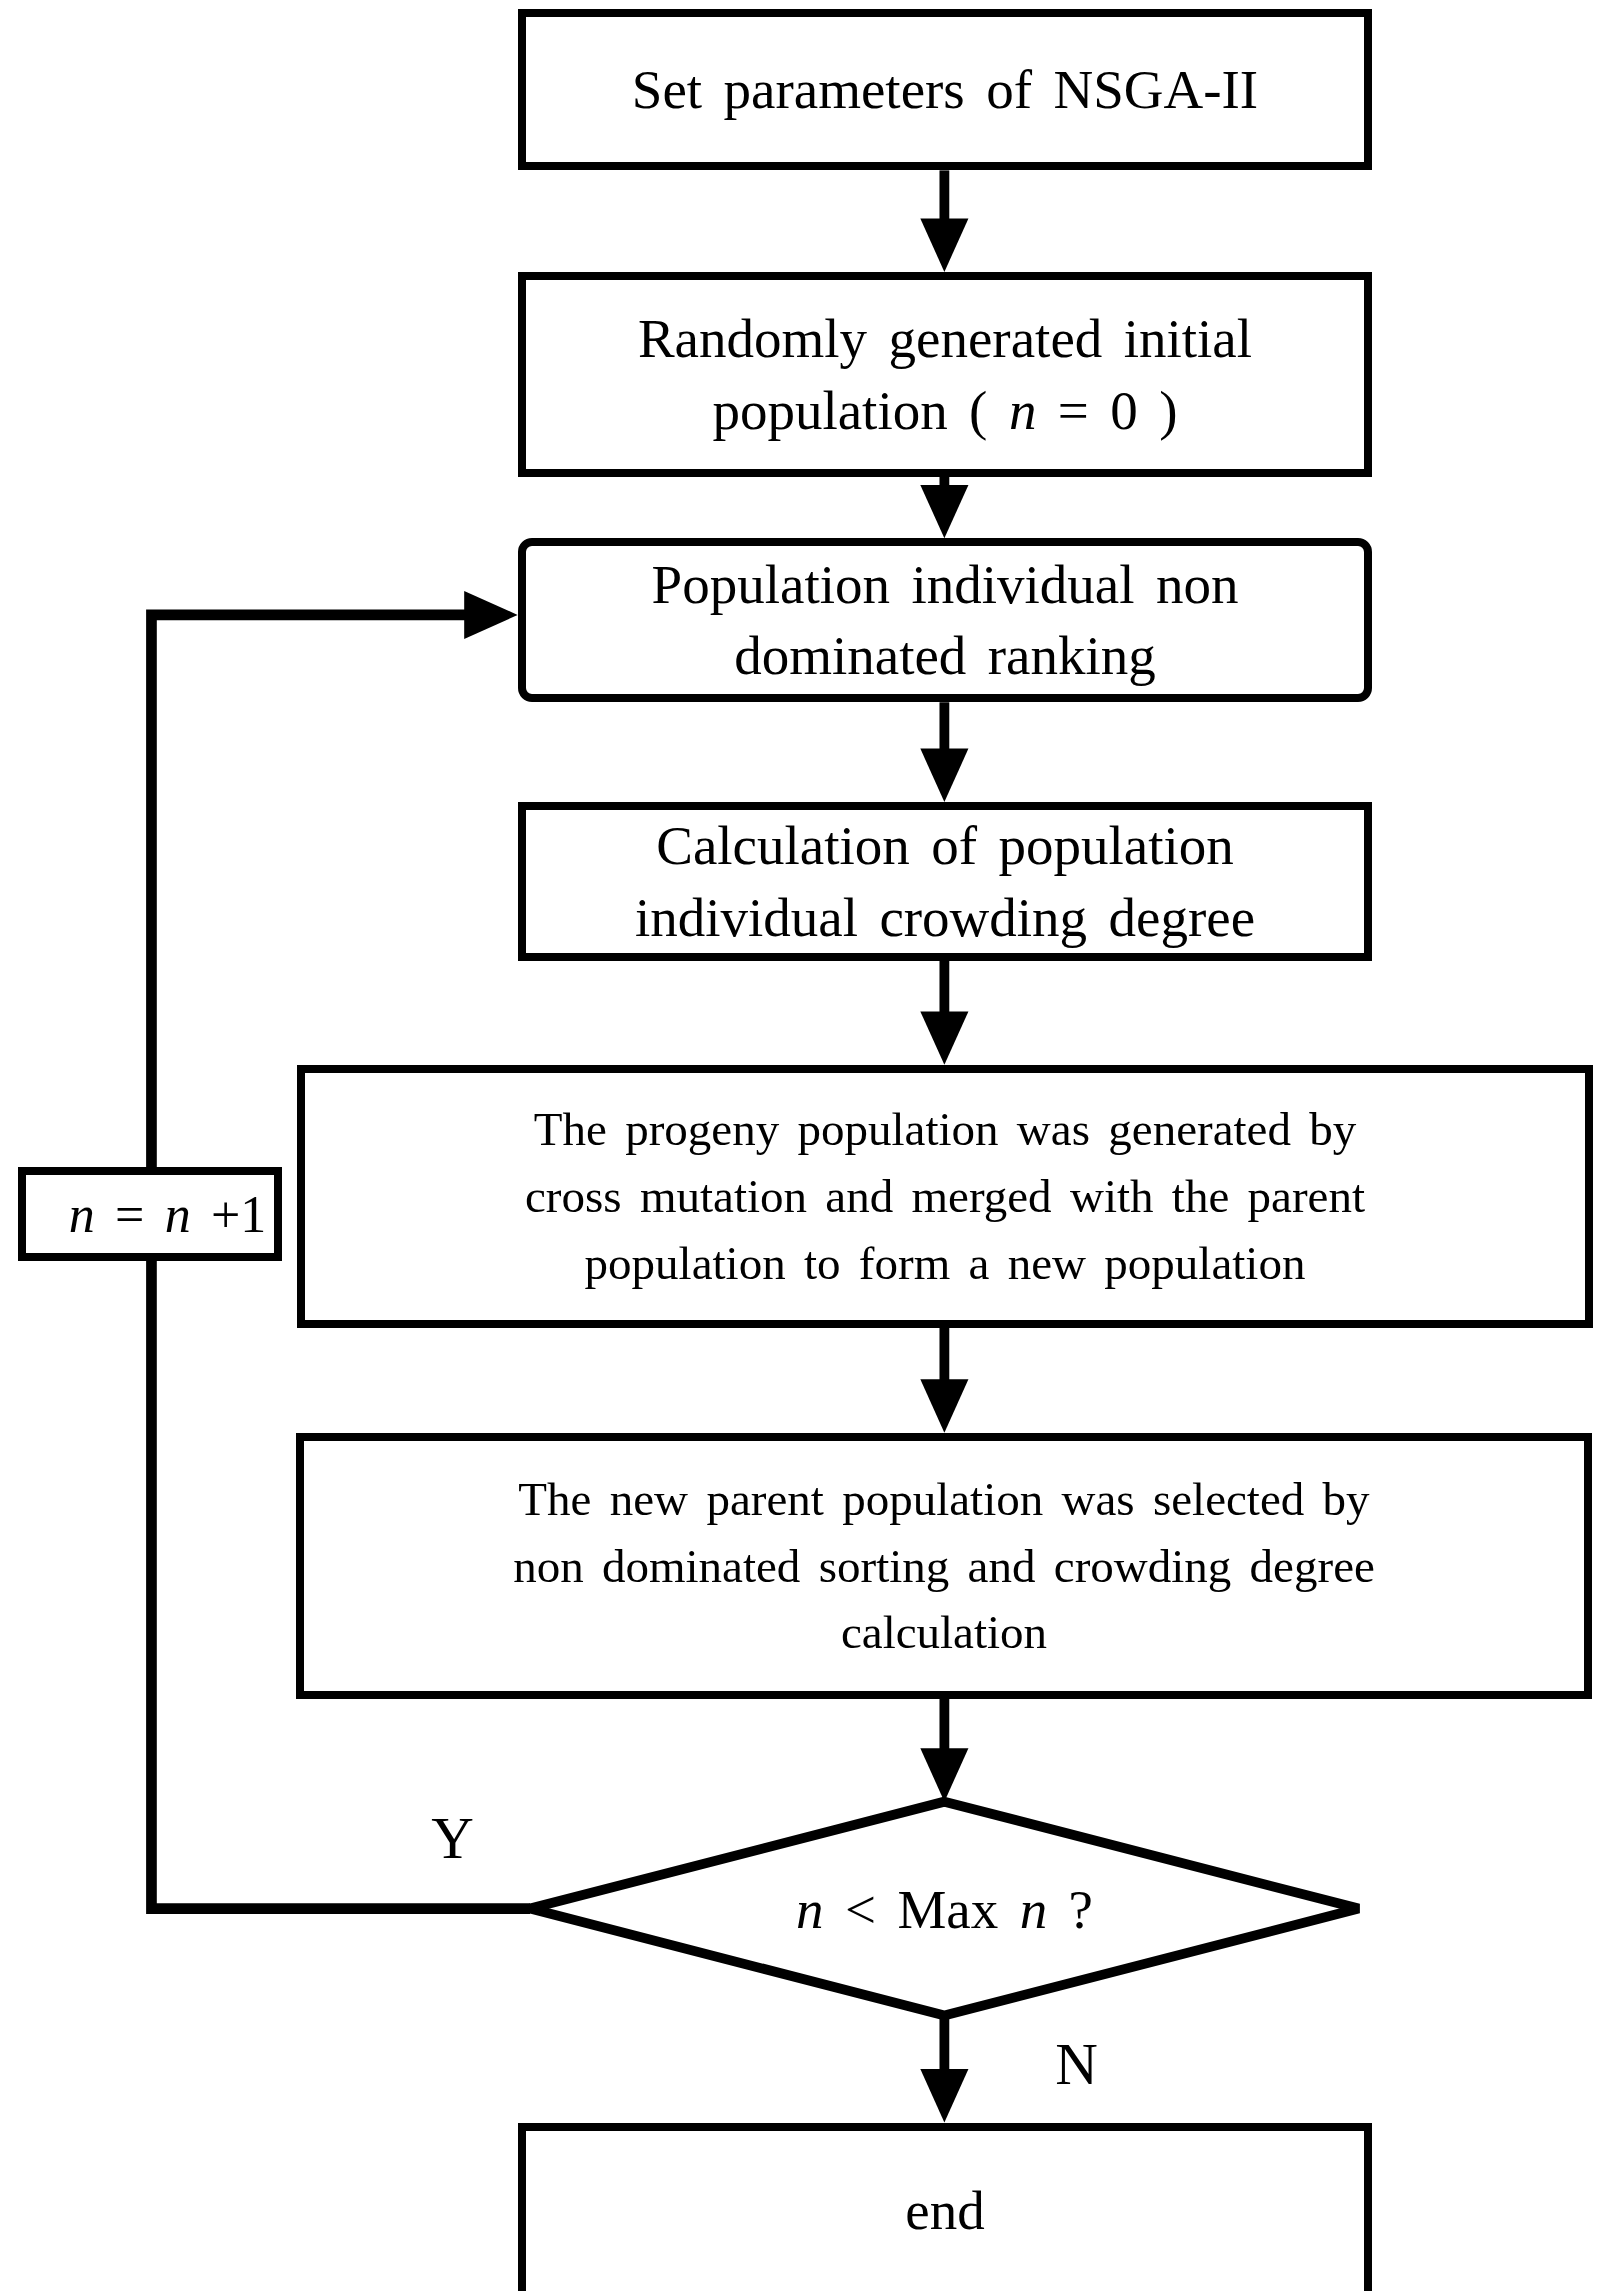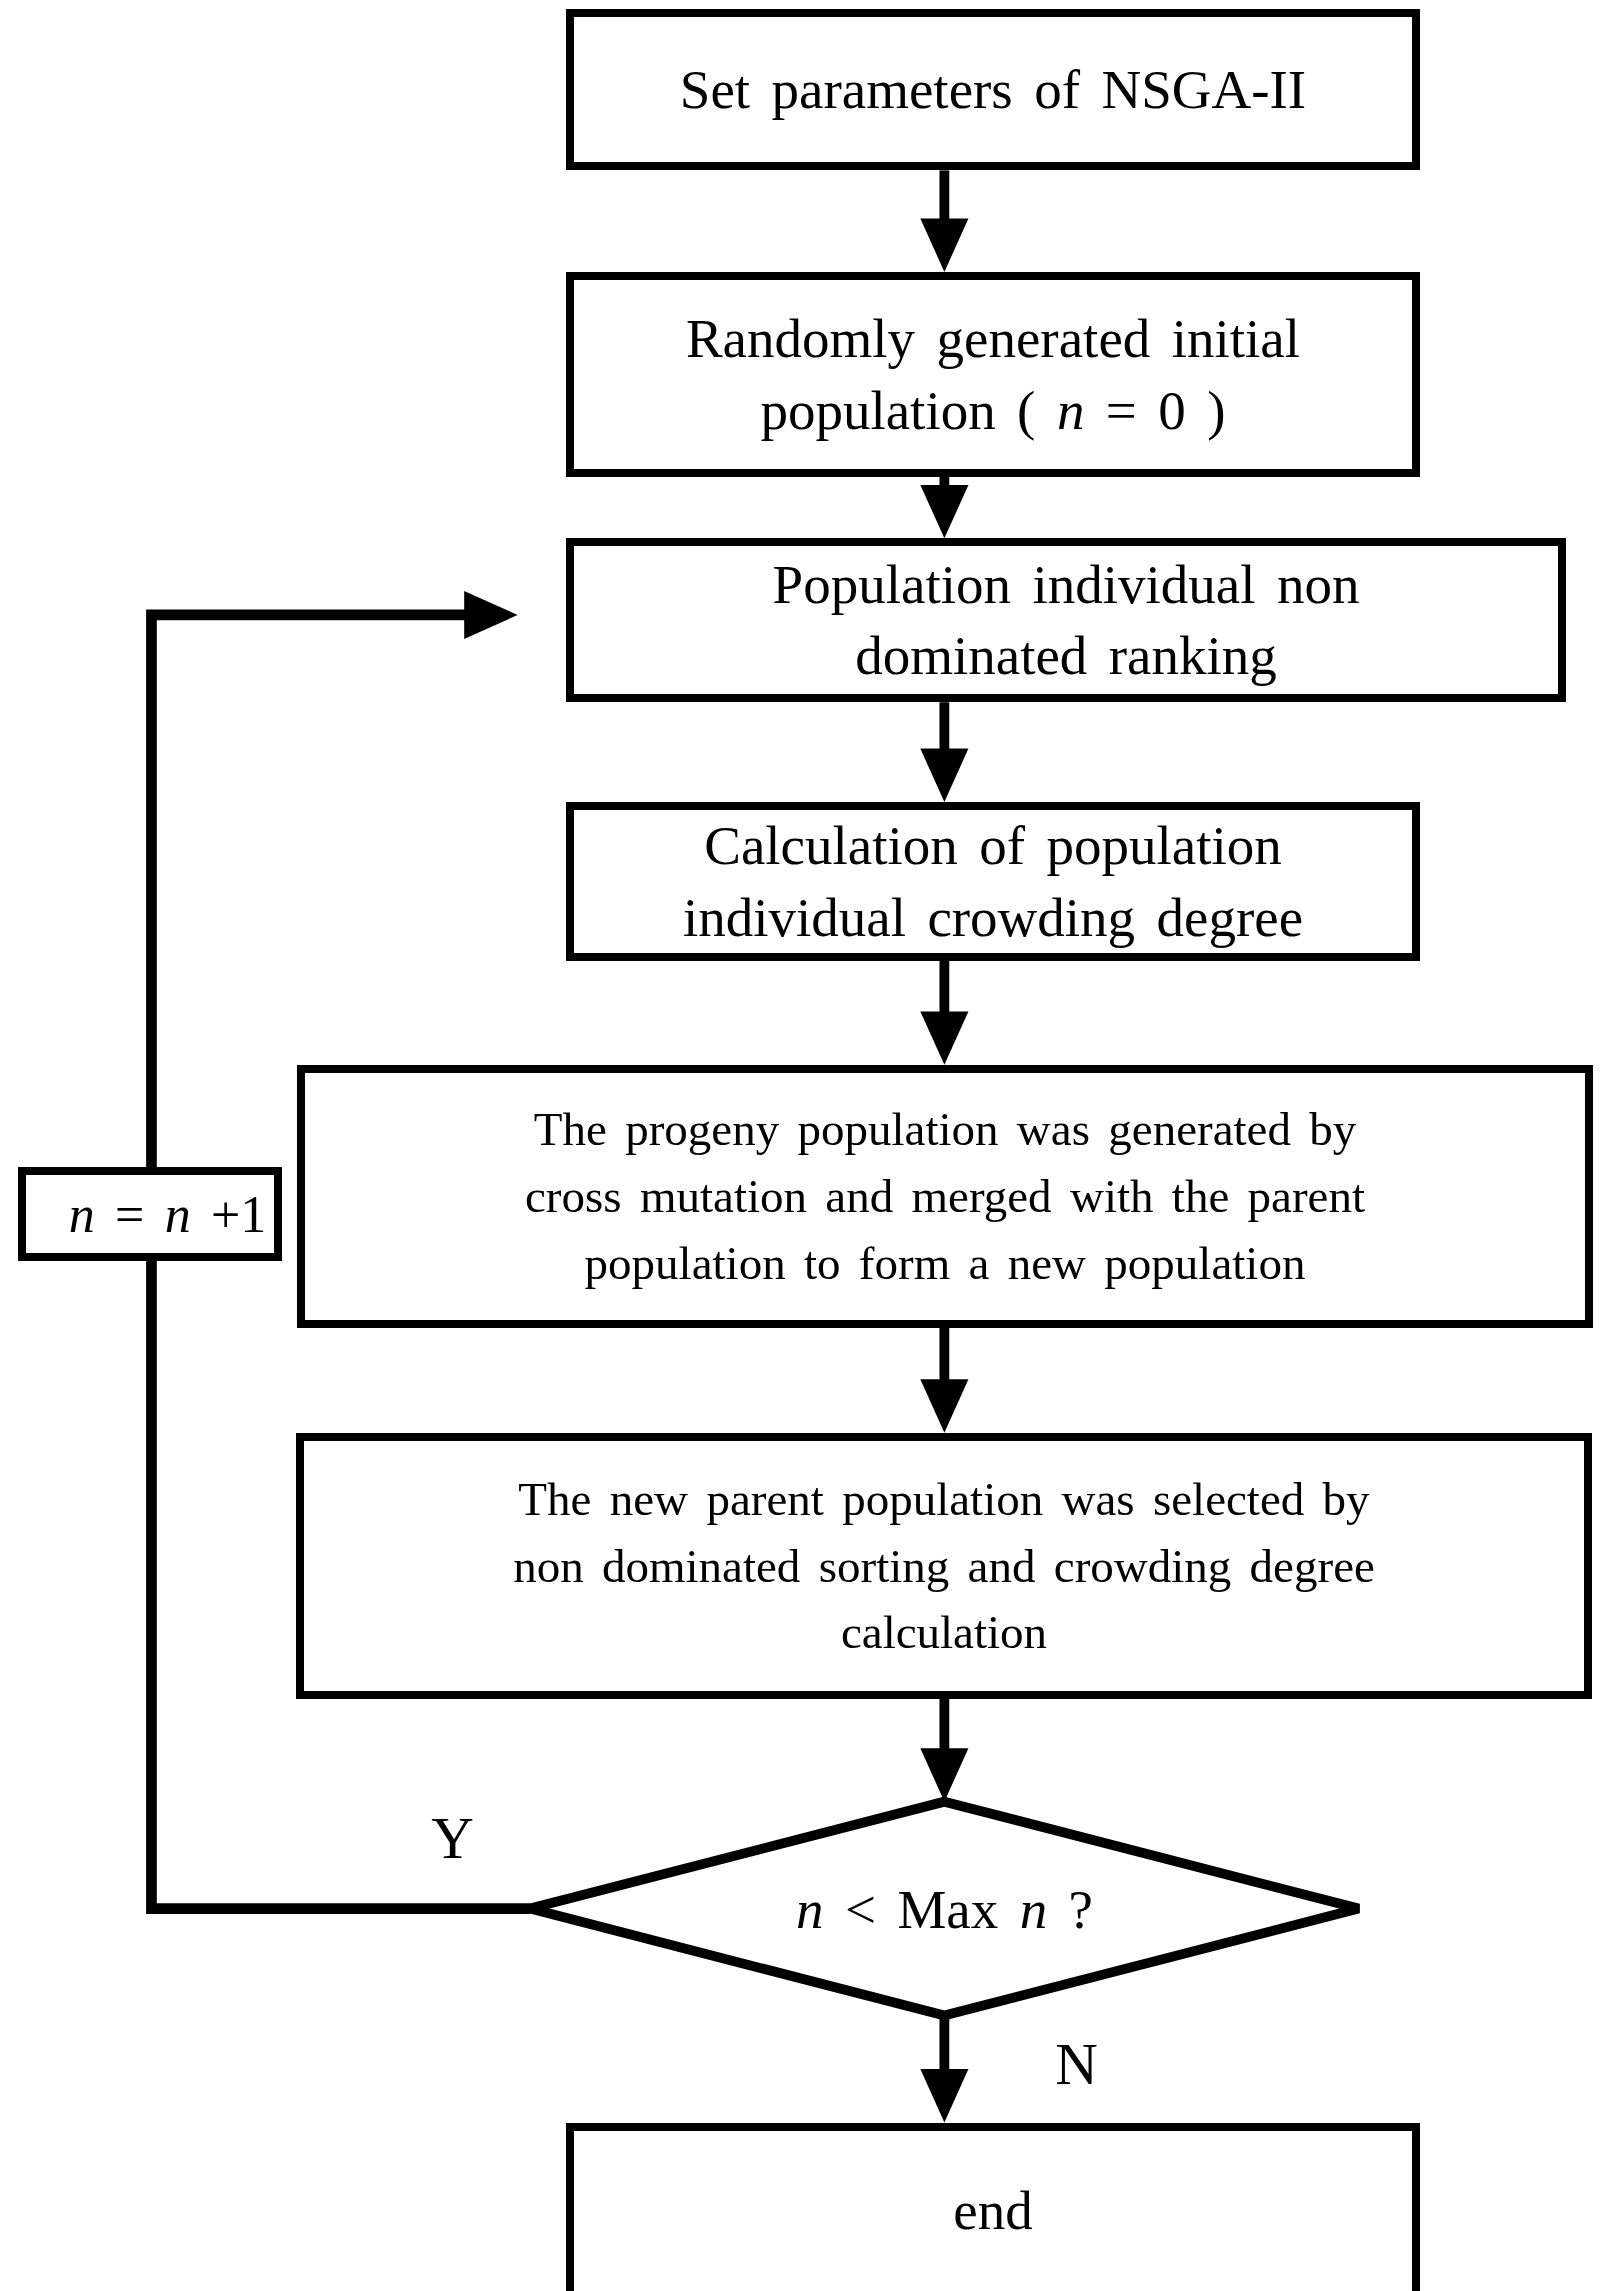--- a/index.html
+++ b/index.html
@@ -32,21 +32,21 @@
     justify-content: center;
     align-items: center;
     text-align: center;
     z-index: 1;
     word-spacing: 0.14em;
   }
   .node .ln {
     display: block;
     white-space: pre;
   }
-  .fs62 { font-size: 55px; line-height: 1.30; margin-left: 48px; }
+  .fs62 { font-size: 55px; line-height: 1.30; }
   .fs62w { font-size: 47px; line-height: 1.42; }
   .it { font-style: italic; }
   .freelabel {
     position: absolute;
     z-index: 2;
     font-size: 59px;
     line-height: 1;
     text-align: center;
   }
   #diamond-label {
@@ -59,21 +59,21 @@
     justify-content: center;
     align-items: center;
     font-size: 55px;
     z-index: 2;
     white-space: pre;
     word-spacing: 0.14em;
   }
   
   #node-set-parameters   { left: 518px; top: 9px;   width: 854px;  height: 161px; }
   #node-init-population  { left: 518px; top: 272px;  width: 854px;  height: 205px; }
-  #node-ranking          { left: 518px; top: 538px;  width: 1000px;  height: 164px; }
+  #node-ranking          { left: 518px; top: 538px;  width: 854px;  height: 164px; border-radius: 14px; }
   #node-crowding         { left: 518px; top: 802px;  width: 854px;  height: 159px; }
   #node-progeny          { left: 297px; top: 1065px; width: 1296px; height: 263px; }
   #node-new-parent       { left: 296px; top: 1433px; width: 1296px; height: 266px; }
   #node-increment        { left: 18px;  top: 1167px; width: 264px;  height: 94px; font-size: 52px; padding-left: 35px; }
   #node-end              { left: 518px; top: 2123px; width: 854px;  height: 176px; font-size: 55px; }
   #label-yes { left: 399px;  top: 1809px; width: 107px; }
   #label-no  { left: 1023px; top: 2035px; width: 107px; }
 </style>
 </head>
 <body>

